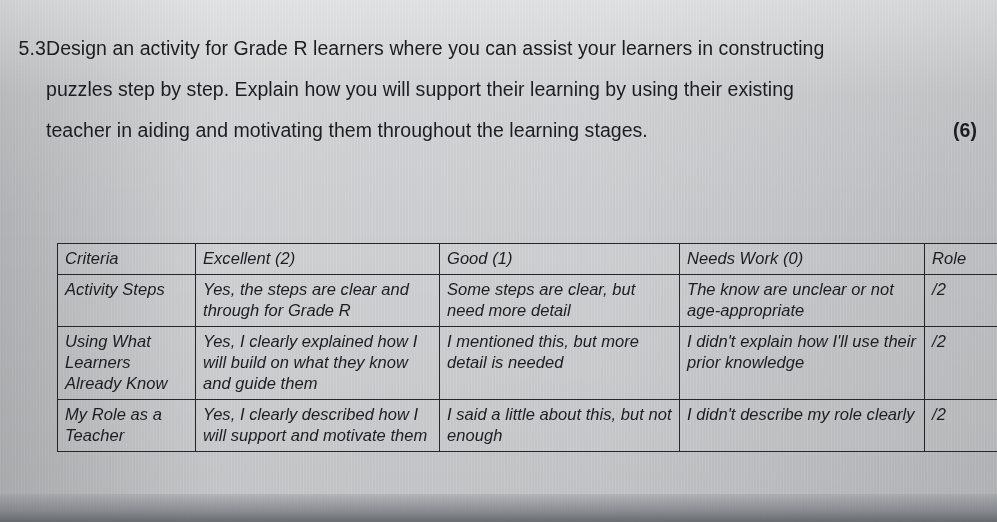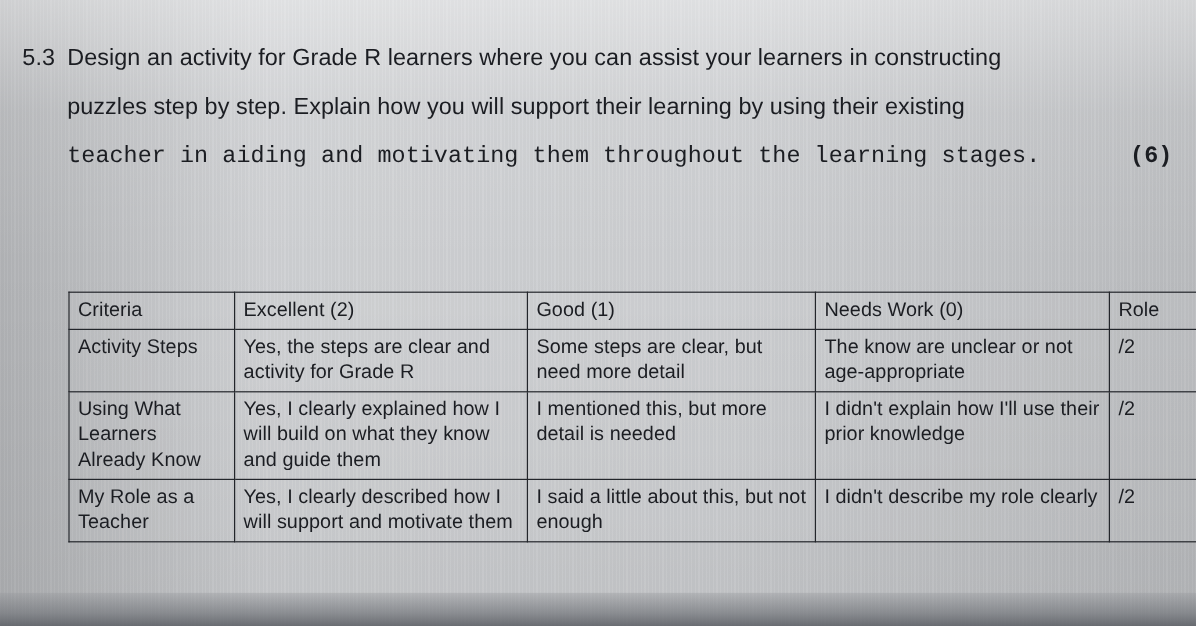--- a/index.html
+++ b/index.html
@@ -56,54 +56,53 @@
     flex: 0 0 46px;
     font-size: 19.5px;
     line-height: 41px;
     text-align: right;
     padding-left: 0px;
     letter-spacing: 0.1px;
   }
   .q-body {
     flex: 1 1 auto;
     padding-right: 14px;
-    margin-left: 10px;
   }
   .q-line {
     font-size: 19.5px;
     line-height: 41px;
     text-align: justify;
     text-justify: inter-word;
     white-space: nowrap;
     letter-spacing: 0.05px;
   }
   .q-last {
     display: flex;
     justify-content: space-between;
     align-items: center;
-    font-family: Liberation Mono, monospace;
   }
   .marks {
     font-weight: bold;
     font-size: 19.5px;
     padding-right: 6px;
   }
 
   
   .rubric-wrap {
     position: absolute;
     top: 243px;
     left: 57px;
     width: 940px;
   }
   table.rubric {
     border-collapse: collapse;
     width: 940px;
     table-layout: fixed;
     background: rgba(255,255,255,0.06);
+    font-style: italic;
   }
   table.rubric td, table.rubric th {
     border: 1px solid #23262b;
     font-size: 16.5px;
     line-height: 21px;
     vertical-align: top;
     padding: 4px 6px 5px 7px;
     font-weight: normal;
     text-align: left;
     letter-spacing: 0.05px;
@@ -161,21 +160,21 @@
           <th>Criteria</th>
           <th>Excellent (2)</th>
           <th>Good (1)</th>
           <th>Needs Work (0)</th>
           <th class="mark-head">Role</th>
         </tr>
       </thead>
       <tbody>
         <tr>
           <td class="just">Activity Steps</td>
-          <td class="just">Yes, the steps are clear and activity for Grade R</td>
+          <td class="just">Yes, the steps are clear and through for Grade R</td>
           <td class="just">Some steps are clear, but need more detail</td>
           <td class="just">The know are unclear or not age-appropriate</td>
           <td class="mark-cell">/2</td>
         </tr>
         <tr>
           <td class="just">Using What Learners Already Know</td>
           <td class="just">Yes, I clearly explained how I will build on what they know and guide them</td>
           <td class="just">I mentioned this, but more detail is needed</td>
           <td class="just">I didn't explain how I'll use their prior knowledge</td>
           <td class="mark-cell">/2</td>

